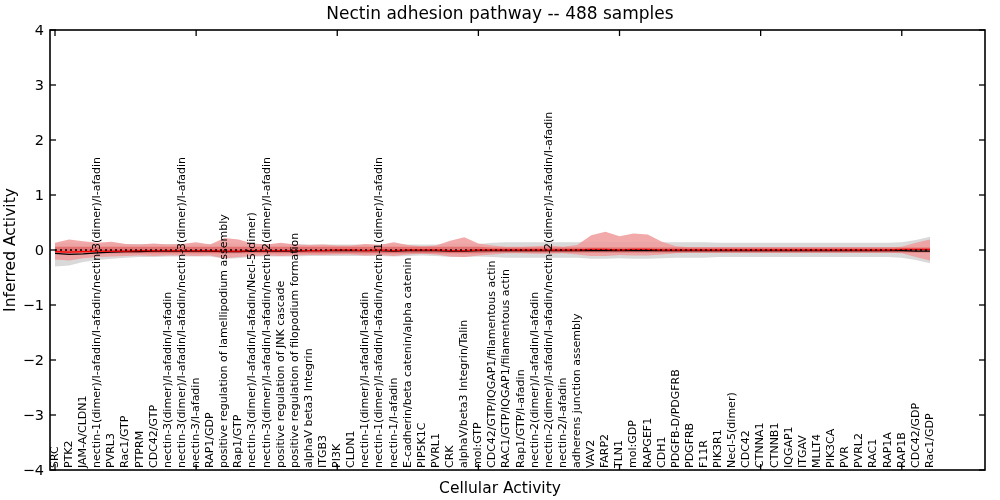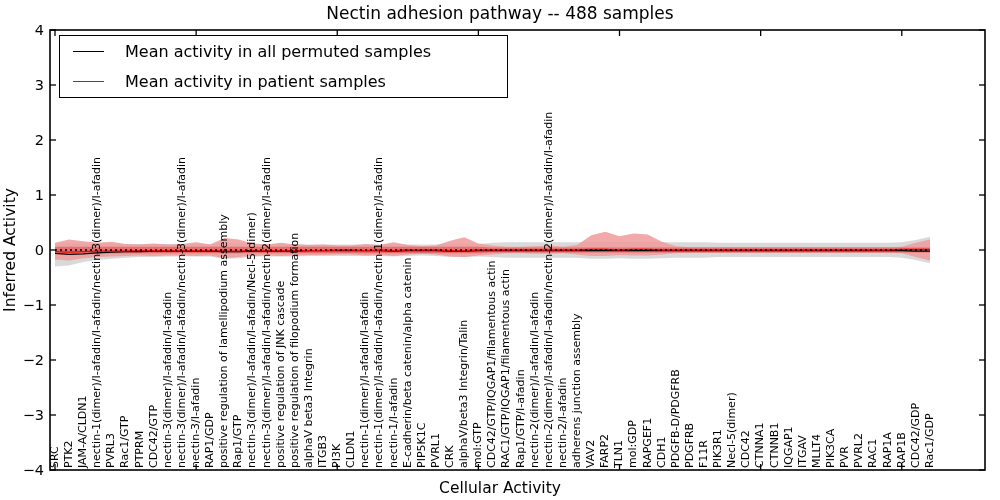--- a/index.html
+++ b/index.html
@@ -159,23 +159,13 @@
       <div class="xlab" style="left: 825px; top: 468px;">PIK3CA</div>
       <div class="xlab" style="left: 839.1px; top: 468px;">PVR</div>
       <div class="xlab" style="left: 853.2px; top: 468px;">PVRL2</div>
       <div class="xlab" style="left: 867.3px; top: 468px;">RAC1</div>
       <div class="xlab" style="left: 881.5px; top: 468px;">RAP1A</div>
       <div class="xlab" style="left: 895.6px; top: 468px;">RAP1B</div>
       <div class="xlab" style="left: 909.7px; top: 468px;">CDC42/GDP</div>
       <div class="xlab" style="left: 923.8px; top: 468px;">Rac1/GDP</div>
     </div>
 
-  <div class="legend">
-    <div class="legend-row">
-      <div class="legend-sample" style="border-top-color: rgb(0, 0, 0);"></div>
-      <div class="legend-label">Mean activity in all permuted samples</div>
-    </div>
-    <div class="legend-row">
-      <div class="legend-sample" style="border-top-color: rgb(255, 0, 0);"></div>
-      <div class="legend-label">Mean activity in patient samples</div>
-    </div>
-  </div>
 </div>
 
 </body></html>

